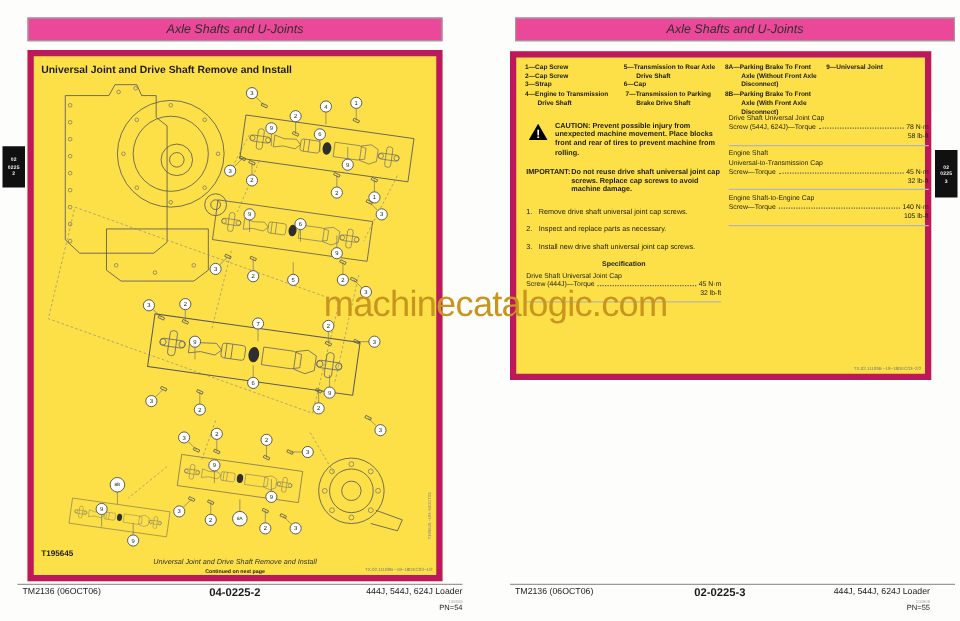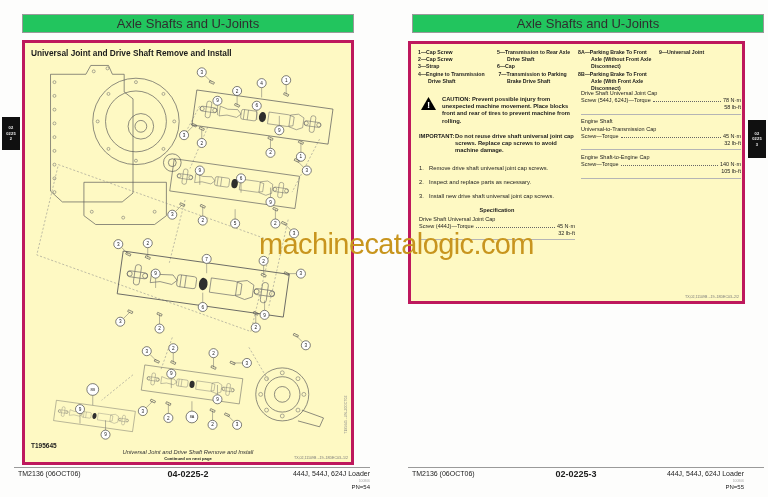--- a/index.html
+++ b/index.html
@@ -1,19 +1,19 @@
 <!DOCTYPE html>
 <html><head>
 <meta charset="utf-8">
 <style>
   *{margin:0;padding:0;box-sizing:border-box}
   html,body{width:768px;height:497px}
   body{position:relative;background:#fdfdfc;font-family:"Liberation Sans",sans-serif;color:#1c1c1c;overflow:hidden}
-  .hdr-box{position:absolute;border:1px solid #9a9a9a;background:#22c55e;display:flex;align-items:center;justify-content:center;font-size:13px;color:#2f2f2f}
-  .content-box{position:absolute;border:3px solid #be185d;background:#fef9c3}
+  .hdr-box{position:absolute;border:1px solid #9a9a9a;background:#ec4899;display:flex;align-items:center;justify-content:center;font-style:italic;font-size:10px;color:#2f2f2f}
+  .content-box{position:absolute;border:5px solid #be185d;background:#fde047}
   .tab{position:absolute;background:#101010;color:#f0f0f0;display:flex;flex-direction:column;align-items:center;justify-content:center;font-size:4px;line-height:1.35;font-weight:bold;letter-spacing:.2px}
   .wm{position:absolute;left:259px;top:228px;font-size:29px;font-weight:normal;letter-spacing:-.6px;z-index:60;white-space:nowrap}
   .fig-title{position:absolute;left:6px;top:5px;font-weight:bold;font-size:8.3px;z-index:5}
   .fig-num{position:absolute;left:6px;bottom:13px;font-weight:bold;font-size:6.5px;z-index:5}
   .fig-cap{position:absolute;left:0;right:0;bottom:7px;text-align:center;font-style:italic;font-size:5.8px;color:#333;z-index:5}
   .fig-cont{position:absolute;left:0;right:0;bottom:1px;text-align:center;font-weight:bold;font-size:4.2px;z-index:5}
   .doc-code{position:absolute;right:3px;bottom:2px;font-size:3.6px;color:#777;z-index:5}
   .footer-rule{position:absolute;height:1px;background:#9a9a9a}
   .f-manual{position:absolute;font-size:7px;color:#222}
   .f-page{position:absolute;font-size:9px;font-weight:bold;text-align:center}

